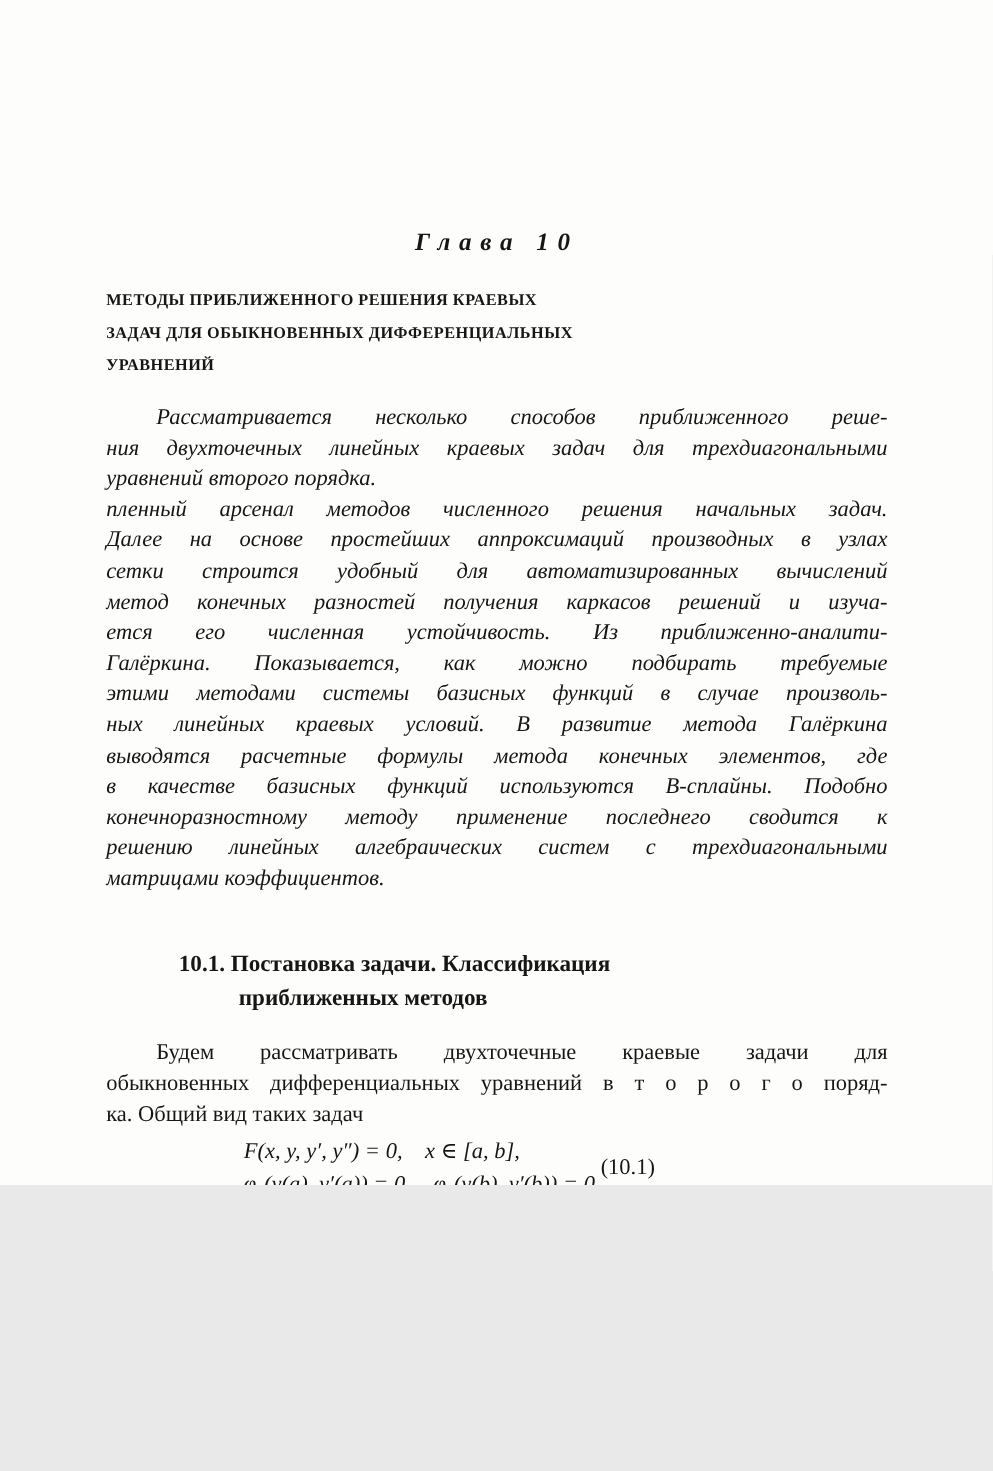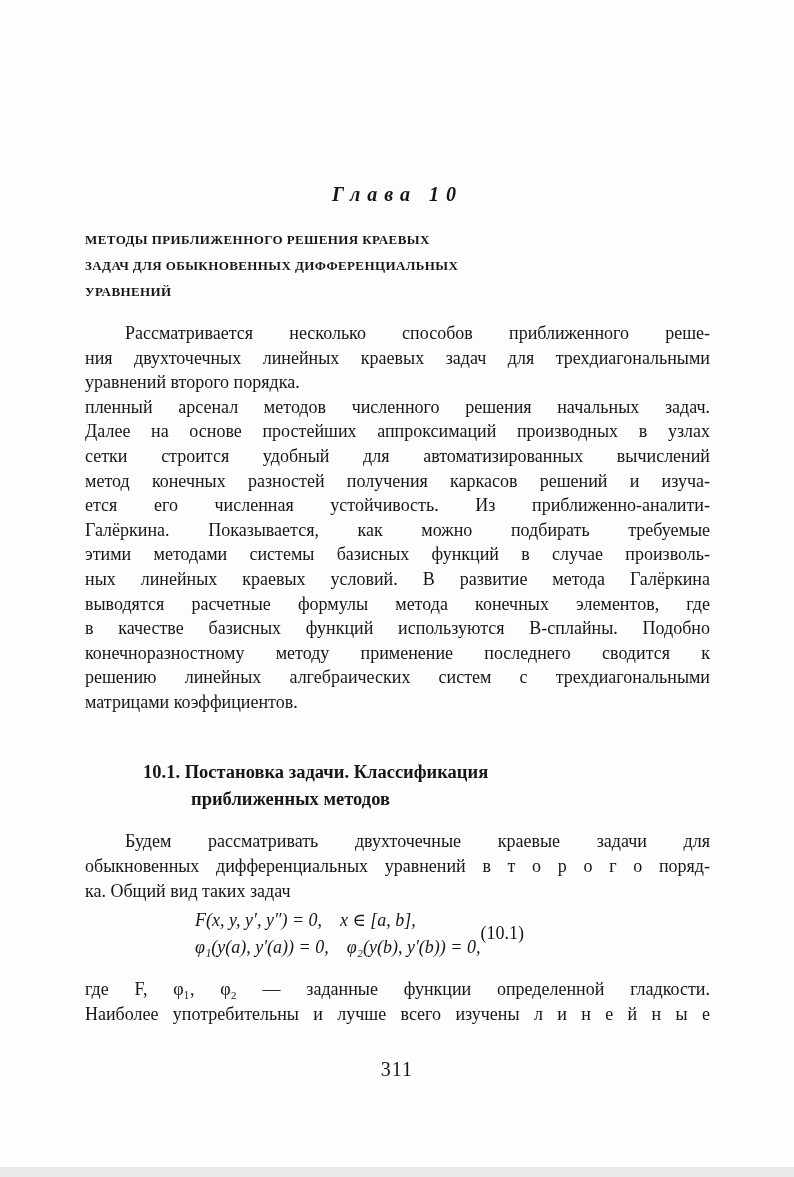--- a/index.html
+++ b/index.html
@@ -1,20 +1,20 @@
 <!DOCTYPE html>
 <html><head>
 <meta charset="utf-8">
 <style>
   * { margin: 0; padding: 0; box-sizing: border-box; }
   html, body { background: #e9e9e9; }
   .page {
     position: relative;
     width: 794px;
-    height: 1167px;
+    height: 948px;
     background: #fdfdfc;
     color: #161616;
     font-family: "Liberation Serif", "DejaVu Serif", serif;
     overflow: hidden;
   }
   .content {
     position: absolute;
     left: 85px;
     top: 0;
     width: 625px;
@@ -31,20 +31,21 @@
     margin-top: 21px;
     text-align: left;
     font-size: 13px;
     font-weight: bold;
     line-height: 26px;
     letter-spacing: 0.4px;
   }
   .abstract {
     margin-top: 16px;
     font-size: 18px;
+    font-style: italic;
   }
   .abstract .line { line-height: 24.6px; }
   .section-heading {
     margin-top: 36px;
     font-size: 18.5px;
     font-weight: bold;
     line-height: 27px;
   }
   .sh-line1 { padding-left: 58px; margin-top: 44px; }
   .sh-line2 { padding-left: 106px; }

